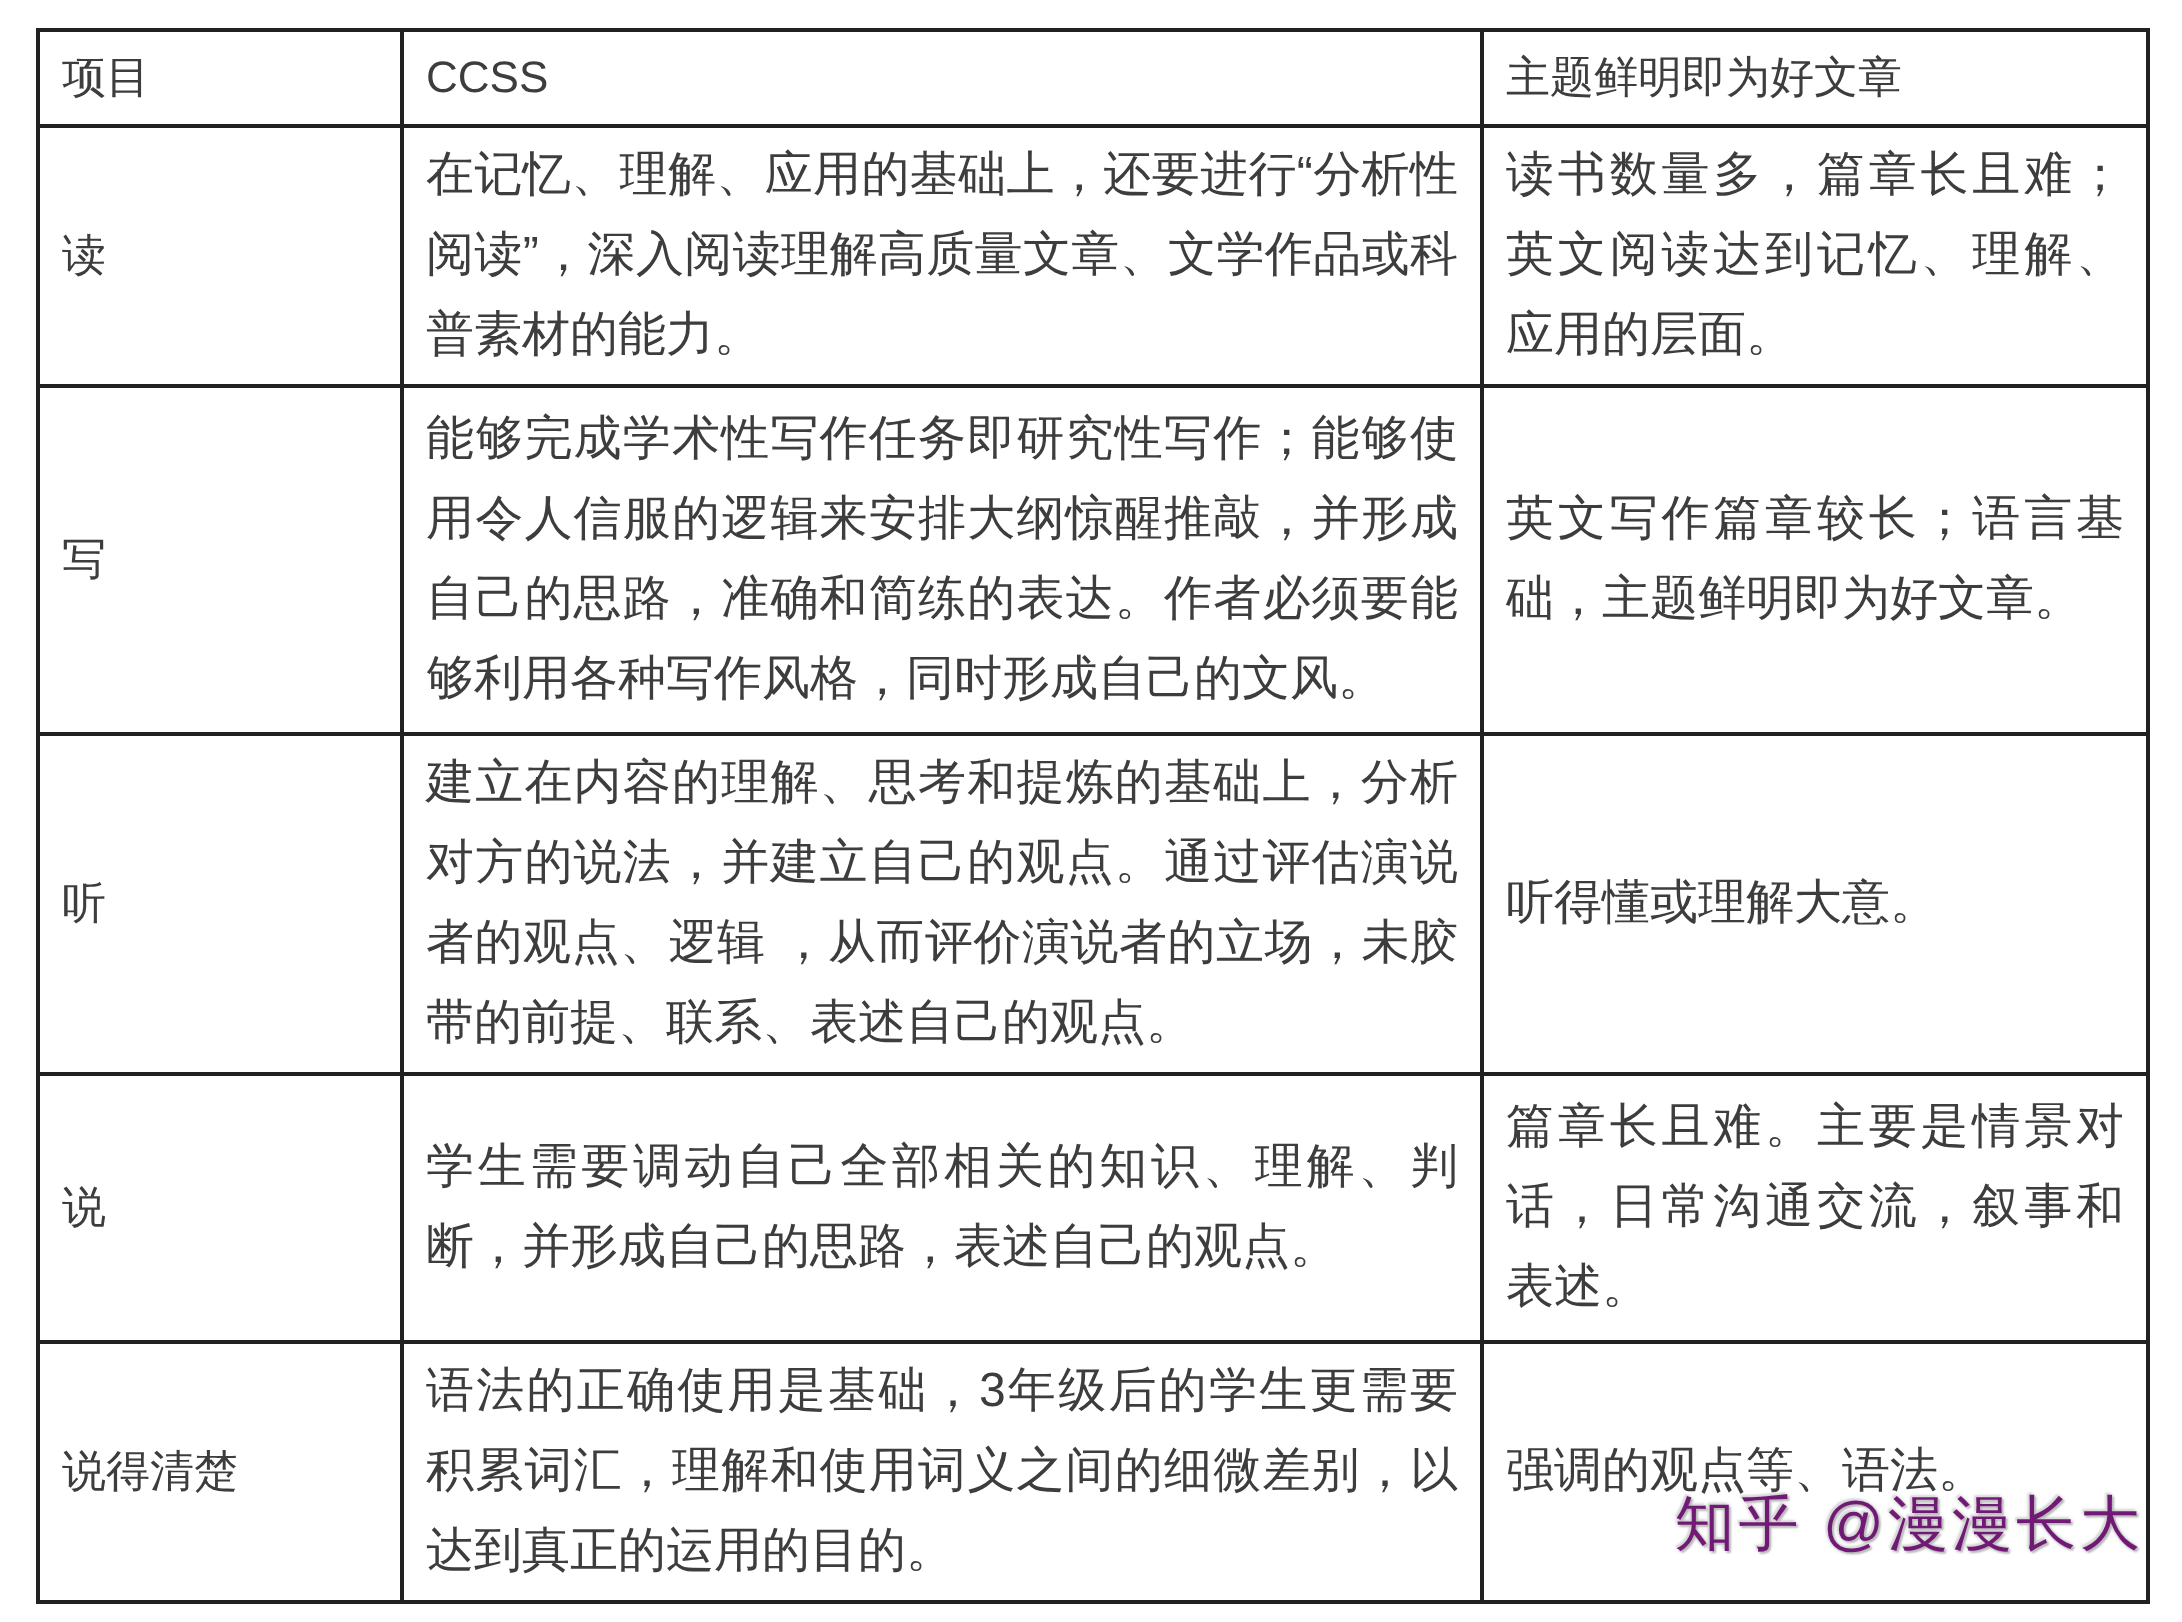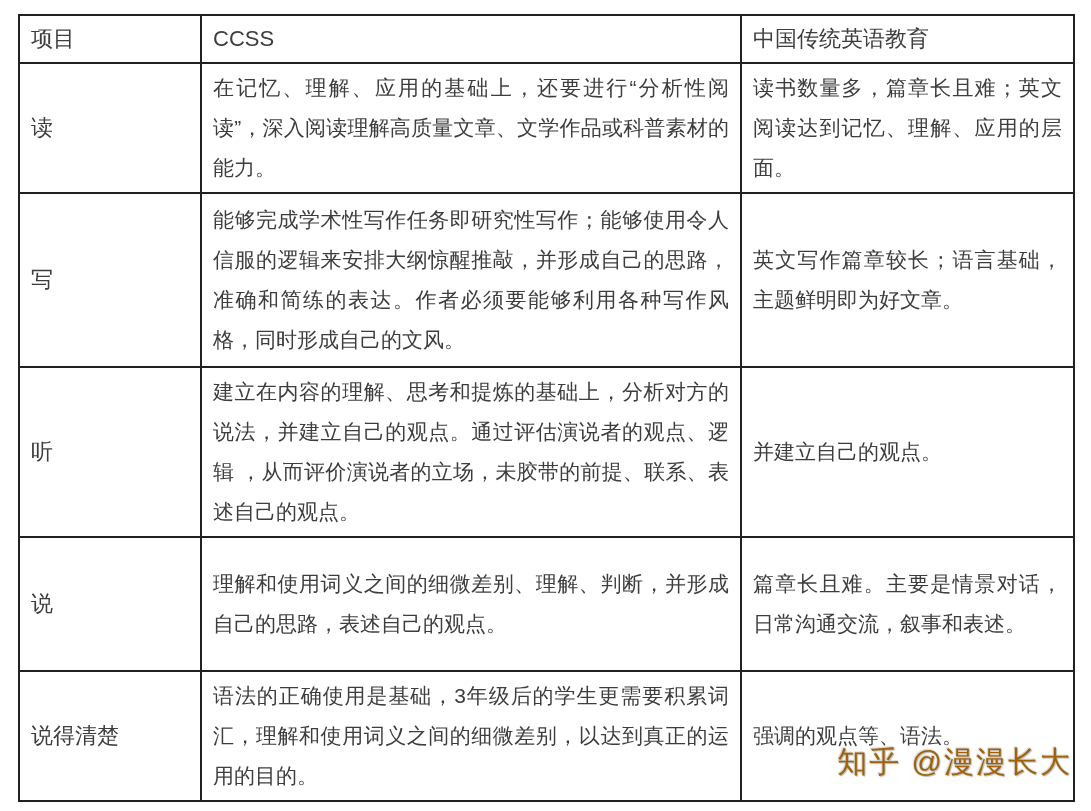--- a/index.html
+++ b/index.html
@@ -40,77 +40,77 @@
     font-weight: normal;
     text-align: left;
     font-size: 22px;
     height: 48px;
   }
   td.item-cell {
     font-size: 22px;
     text-align: left;
   }
   td.text-cell {
-    font-size: 21px;
+    font-size: 24px;
     line-height: 40px;
     text-align: justify;
     text-justify: inter-ideograph;
   }
   tr.row-du   { height: 124px; }
   tr.row-xie  { height: 174px; }
   tr.row-ting { height: 161px; }
   tr.row-shuo { height: 134px; }
   tr.row-jichu{ height: 130px; }
   .watermark {
     position: absolute;
     top: 742px;
     right: 19px;
     font-size: 30px;
     letter-spacing: 2px;
-    color: #a16207;
+    color: #701a75;
     text-shadow: 1px 1px 1px #b9b9b9, -1px -1px 1px #d8d8d8, 0 0 2px #c9c9c9;
     z-index: 5;
     white-space: nowrap;
   }
 </style>
 </head>
 <body>
 
 <div class="page">
 
   <table class="compare">
     <colgroup>
       <col class="c1">
         <col class="c2">
         <col class="c3">
     </colgroup>
     <tbody>
         <tr class="header-row">
       <th>项目</th>
       <th>CCSS</th>
-      <th>中国传统英语教育</th>
+      <th>主题鲜明即为好文章</th>
     </tr>
     <tr class="row-du">
       <td class="item-cell">读</td>
       <td class="text-cell">在记忆、理解、应用的基础上，还要进行“分析性阅读”，深入阅读理解高质量文章、文学作品或科普素材的能力。</td>
       <td class="text-cell">读书数量多，篇章长且难；英文阅读达到记忆、理解、应用的层面。</td>
     </tr>
     <tr class="row-xie">
       <td class="item-cell">写</td>
       <td class="text-cell">能够完成学术性写作任务即研究性写作；能够使用令人信服的逻辑来安排大纲惊醒推敲，并形成自己的思路，准确和简练的表达。作者必须要能够利用各种写作风格，同时形成自己的文风。</td>
       <td class="text-cell">英文写作篇章较长；语言基础，主题鲜明即为好文章。</td>
     </tr>
     <tr class="row-ting">
       <td class="item-cell">听</td>
       <td class="text-cell">建立在内容的理解、思考和提炼的基础上，分析对方的说法，并建立自己的观点。通过评估演说者的观点、逻辑 ，从而评价演说者的立场，未胶带的前提、联系、表述自己的观点。</td>
-      <td class="text-cell">并建立自己的观点。</td>
+      <td class="text-cell">听得懂或理解大意。</td>
     </tr>
     <tr class="row-shuo">
       <td class="item-cell">说</td>
-      <td class="text-cell">理解和使用词义之间的细微差别、理解、判断，并形成自己的思路，表述自己的观点。</td>
+      <td class="text-cell">学生需要调动自己全部相关的知识、理解、判断，并形成自己的思路，表述自己的观点。</td>
       <td class="text-cell">篇章长且难。主要是情景对话，日常沟通交流，叙事和表述。</td>
     </tr>
     <tr class="row-jichu">
       <td class="item-cell">说得清楚</td>
       <td class="text-cell">语法的正确使用是基础，3年级后的学生更需要积累词汇，理解和使用词义之间的细微差别，以达到真正的运用的目的。</td>
       <td class="text-cell">强调的观点等、语法。</td>
     </tr>
   </tbody>
     </table>
 

